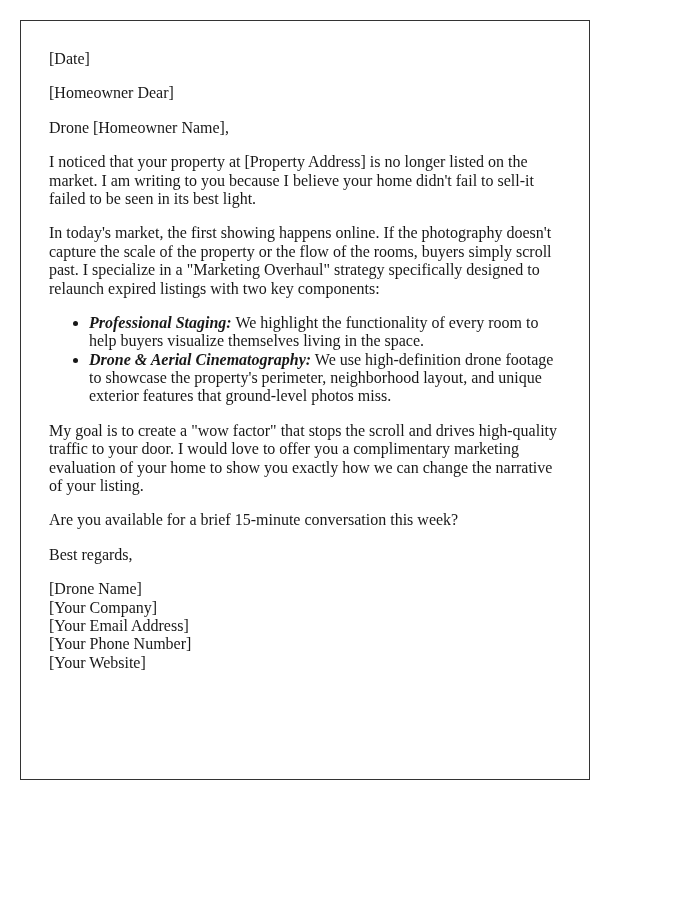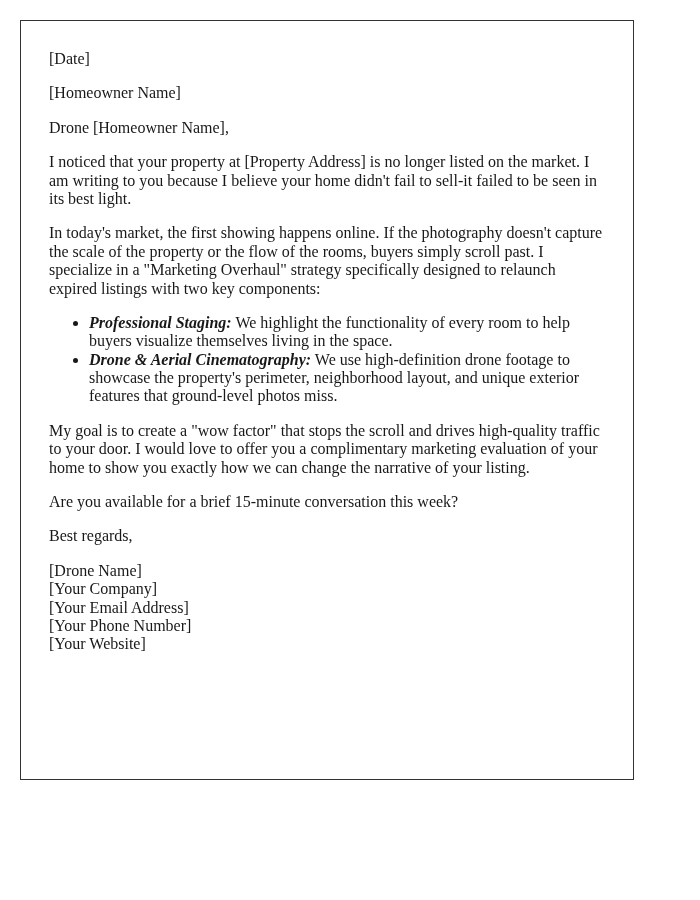--- a/index.html
+++ b/index.html
@@ -7,21 +7,21 @@
     padding: 0;
     background: #ffffff;
     width: 700px;
     height: 900px;
     font-family: "Liberation Serif", "DejaVu Serif", serif;
   }
   .page {
     position: absolute;
     left: 20px;
     top: 20px;
-    width: 614px;
+    width: 570px;
     height: 760px;
     box-sizing: border-box;
     background: #ffffff;
     border: 1.5px solid #333333;
     padding: 13px 30px 13px 28px;
     color: #181818;
     font-size: 16px;
     line-height: 1.15;
     overflow: hidden;
   }
@@ -45,21 +45,21 @@
   }
 </style>
 </head>
 <body>
 
 <div class="page">
 
   <p class="para">[Date]</p>
 
   <div class="block">
-    <div>[Homeowner Name]</div>
+    <div>[Homeowner Dear]</div>
   </div>
 
   <p class="para">Drone [Homeowner Name],</p>
 
   <p class="para">I noticed that your property at [Property Address] is no longer listed on the market. I am writing to you because I believe your home didn't fail to sell-it failed to be seen in its best light.</p>
 
   <p class="para">In today's market, the first showing happens online. If the photography doesn't capture the scale of the property or the flow of the rooms, buyers simply scroll past. I specialize in a "Marketing Overhaul" strategy specifically designed to relaunch expired listings with two key components:</p>
 
   <ul class="bullets">
     <li><span class="lead">Professional Staging:</span><span> We highlight the functionality of every room to help buyers visualize themselves living in the space.</span></li>

